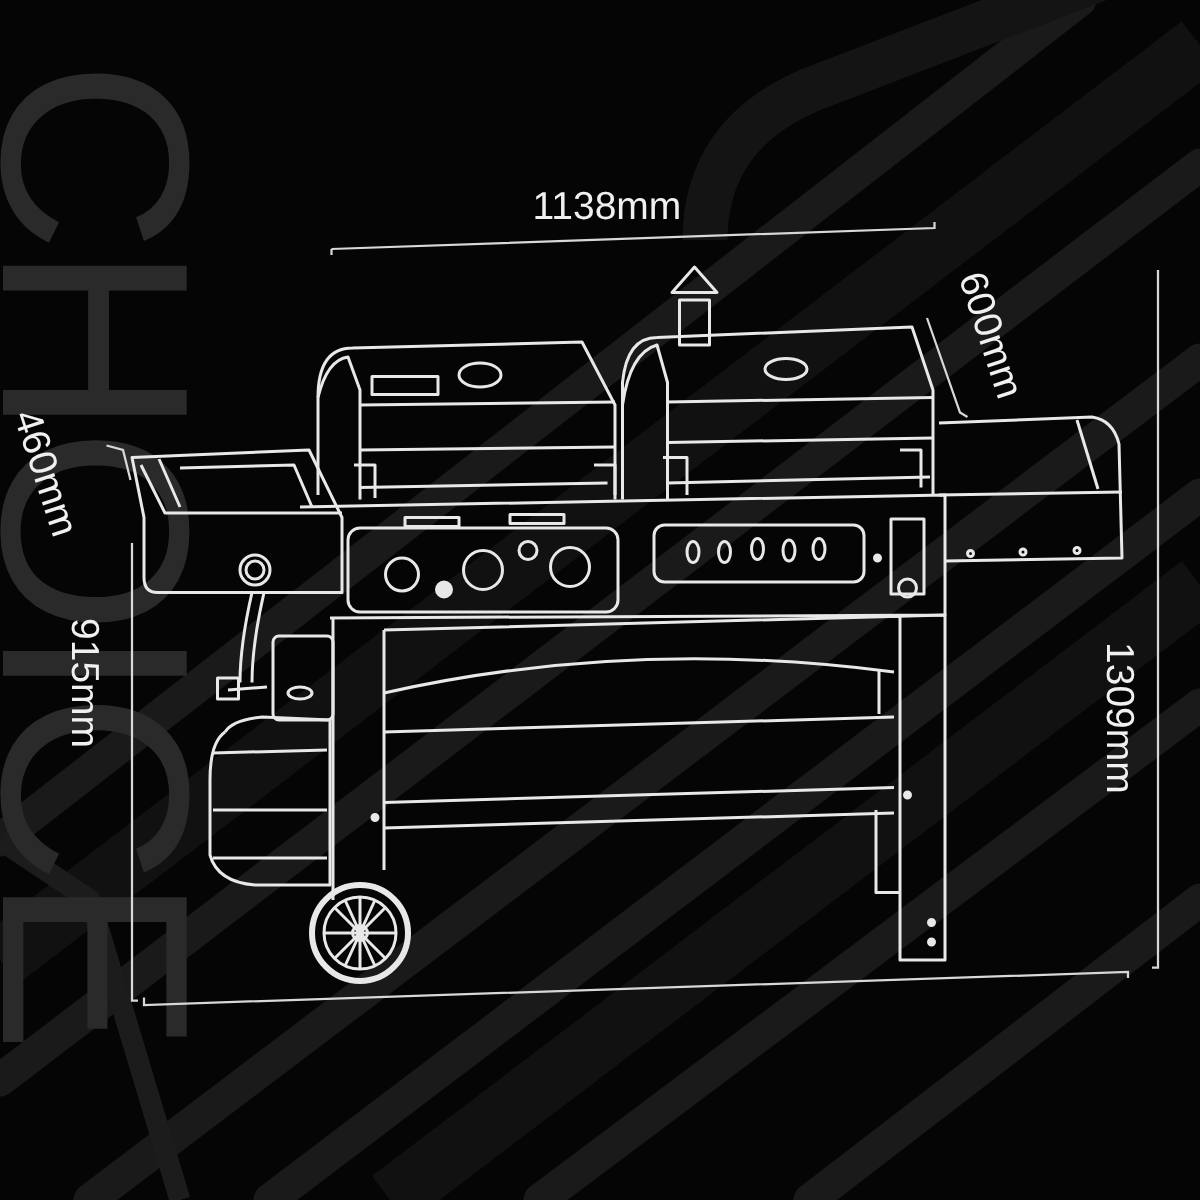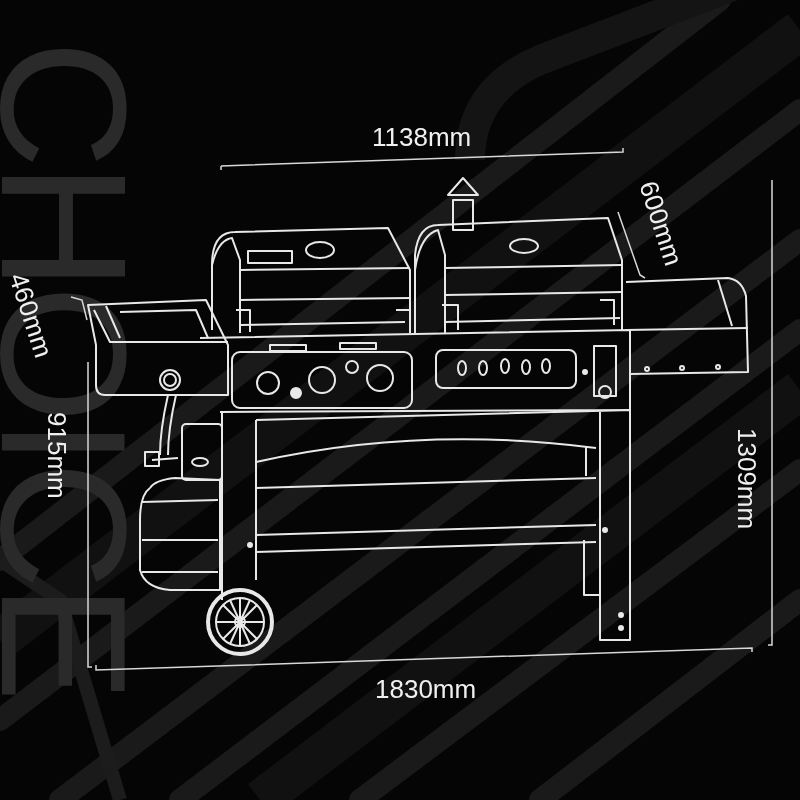--- a/index.html
+++ b/index.html
@@ -141,20 +141,19 @@
     <g stroke="#d8d8d8" stroke-width="1.5" fill="none">
       <path d="M221 170 L221 166 M221 166 L623 152 L623 148"></path>
       <path d="M96 665 L96 670 L752 648 L752 652"></path>
       <path d="M88 362 L88 667 L92 667"></path>
       <path d="M772 180 L772 645 L768 645"></path>
       <path d="M71 297 L82 300 L87 320"></path>
       <path d="M618 212 L640 275 L645 278"></path>
     </g>
   </svg>
 
-  <div class="dim" style="left:372px; top:124px;">1138mm</div>
-  <div class="dim" style="left:375px; top:676px;">1830mm</div>
+  <div class="dim" style="left:355px; top:124px;">1138mm</div>
   <div class="dim v" style="left:760px; top:428px;">1309mm</div>
   <div class="dim v" style="left:70px; top:412px;">915mm</div>
   <div class="dim" style="left:30px; top:270px; transform-origin:0 0; transform:rotate(72deg);">460mm</div>
   <div class="dim" style="left:660px; top:178px; transform-origin:0 0; transform:rotate(72deg);">600mm</div>
 
 </div>
 
 </body></html>

